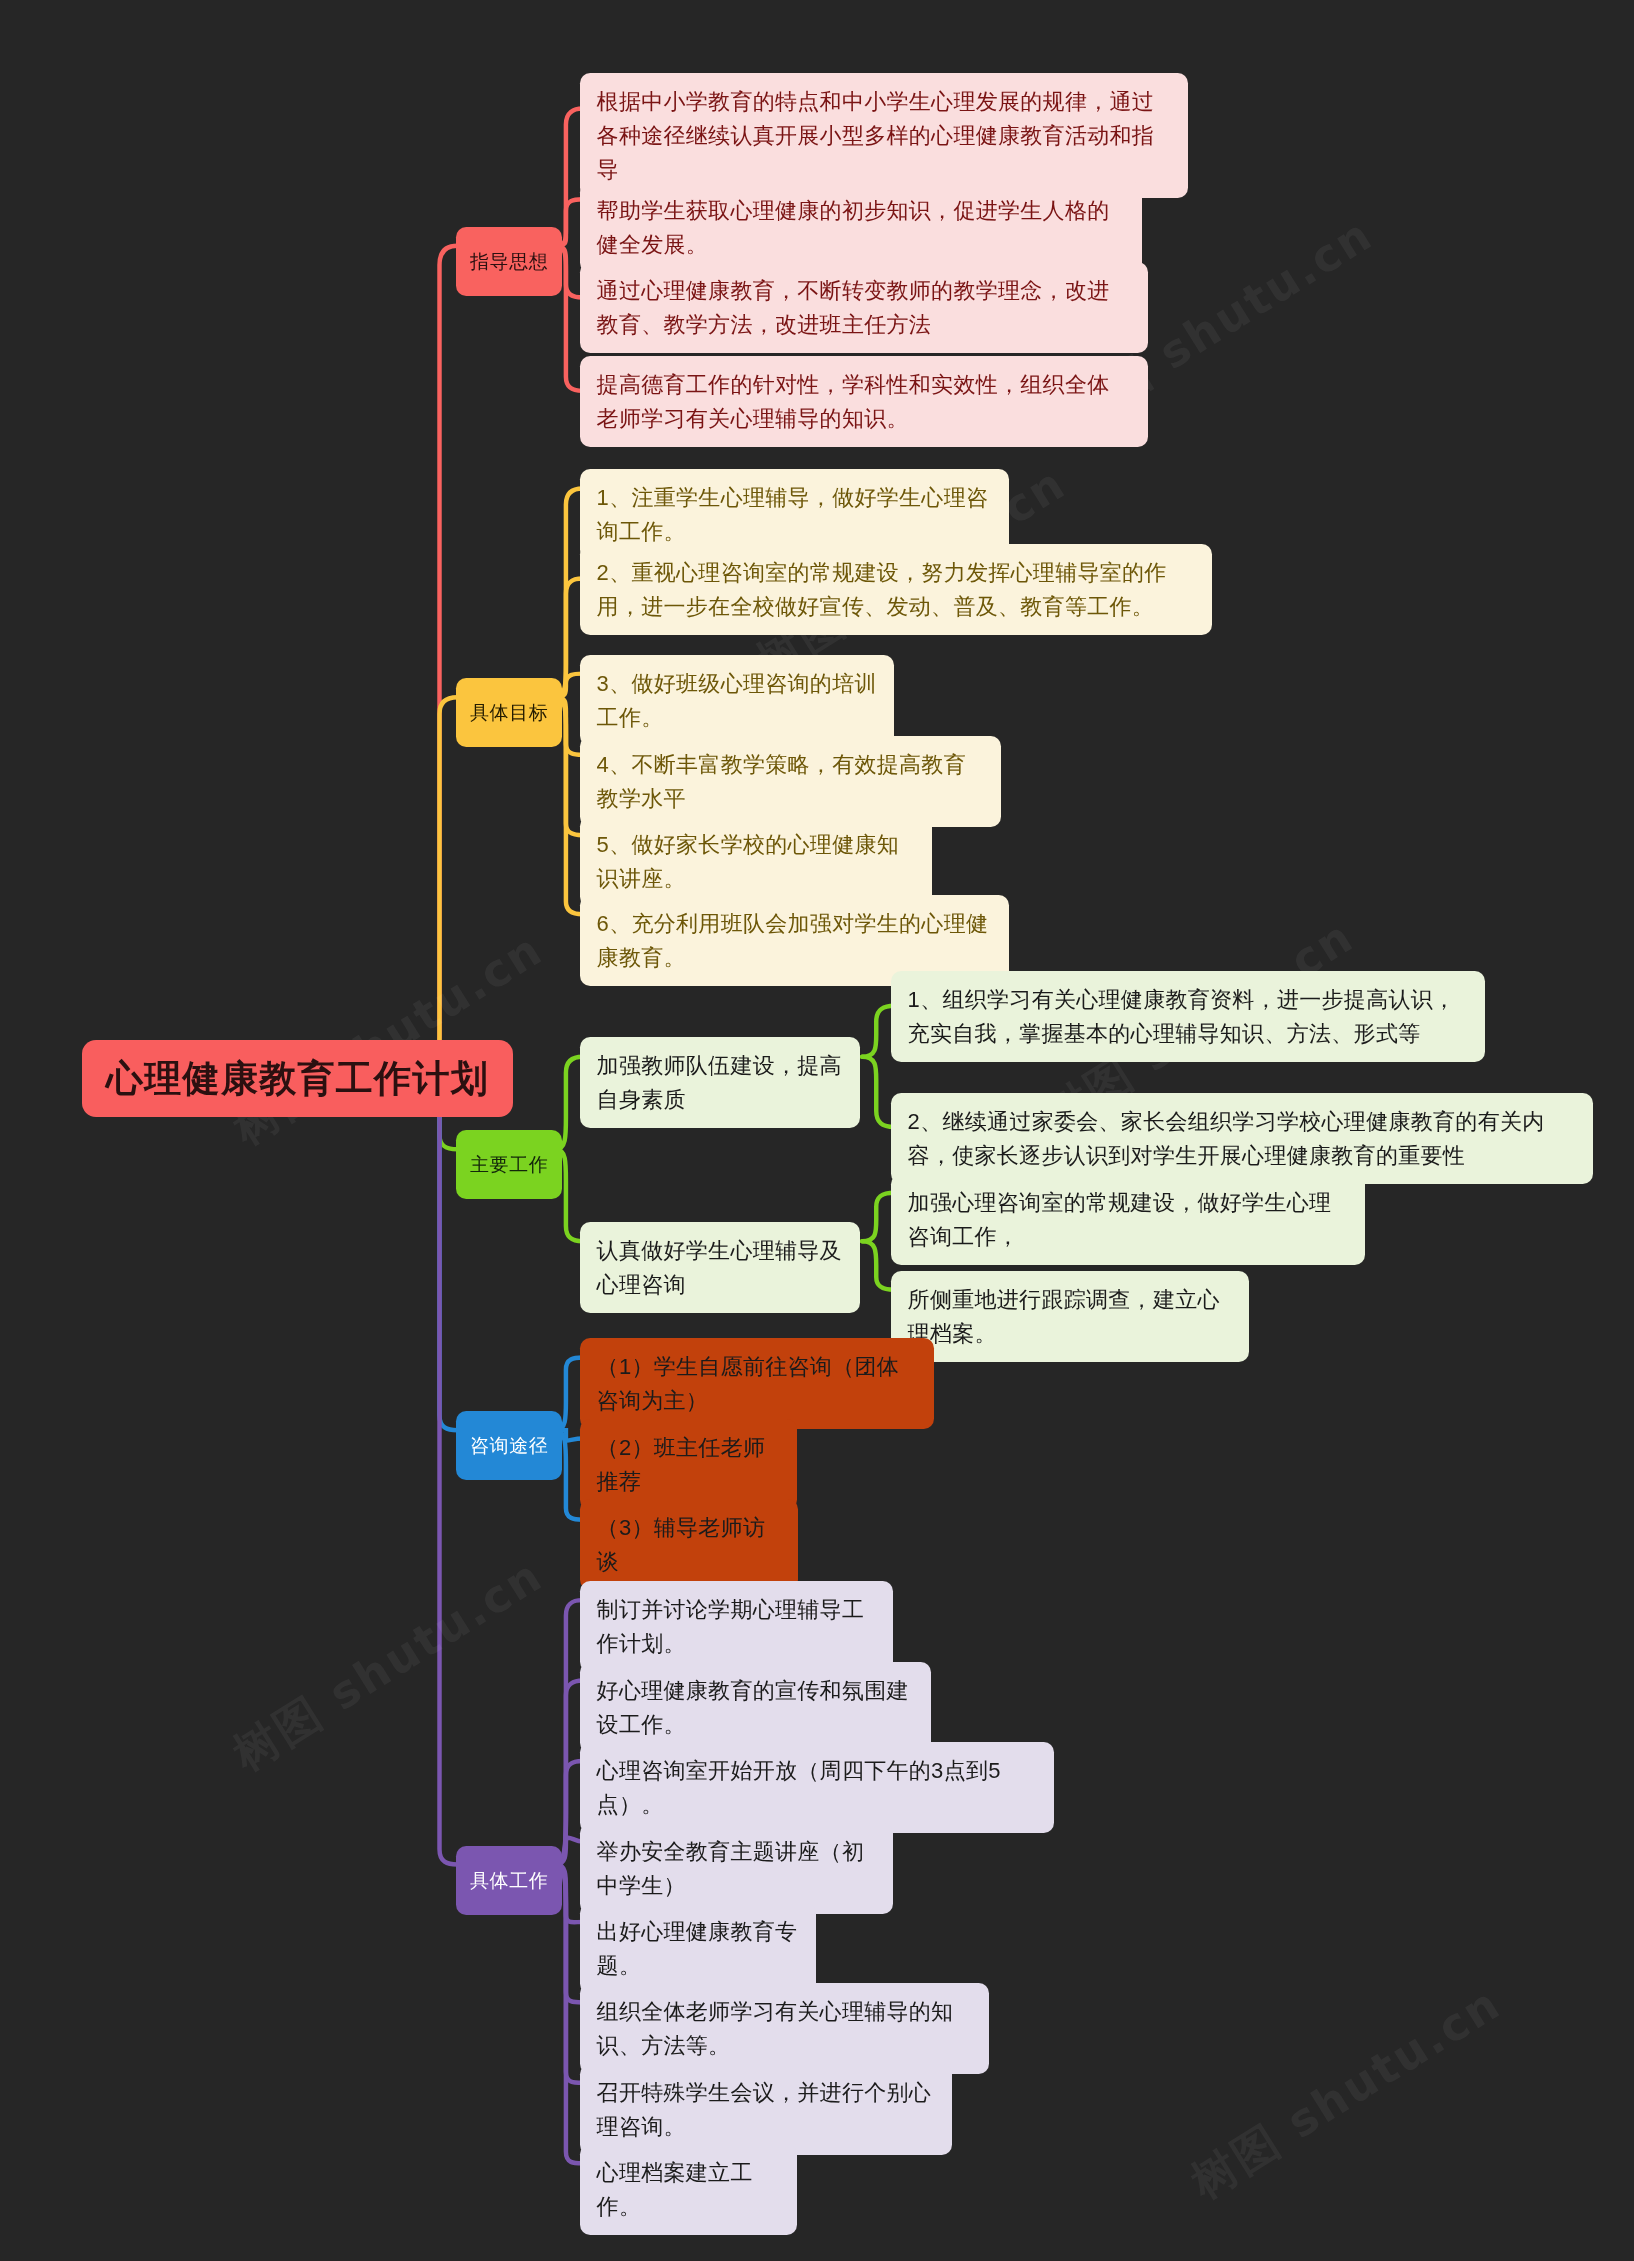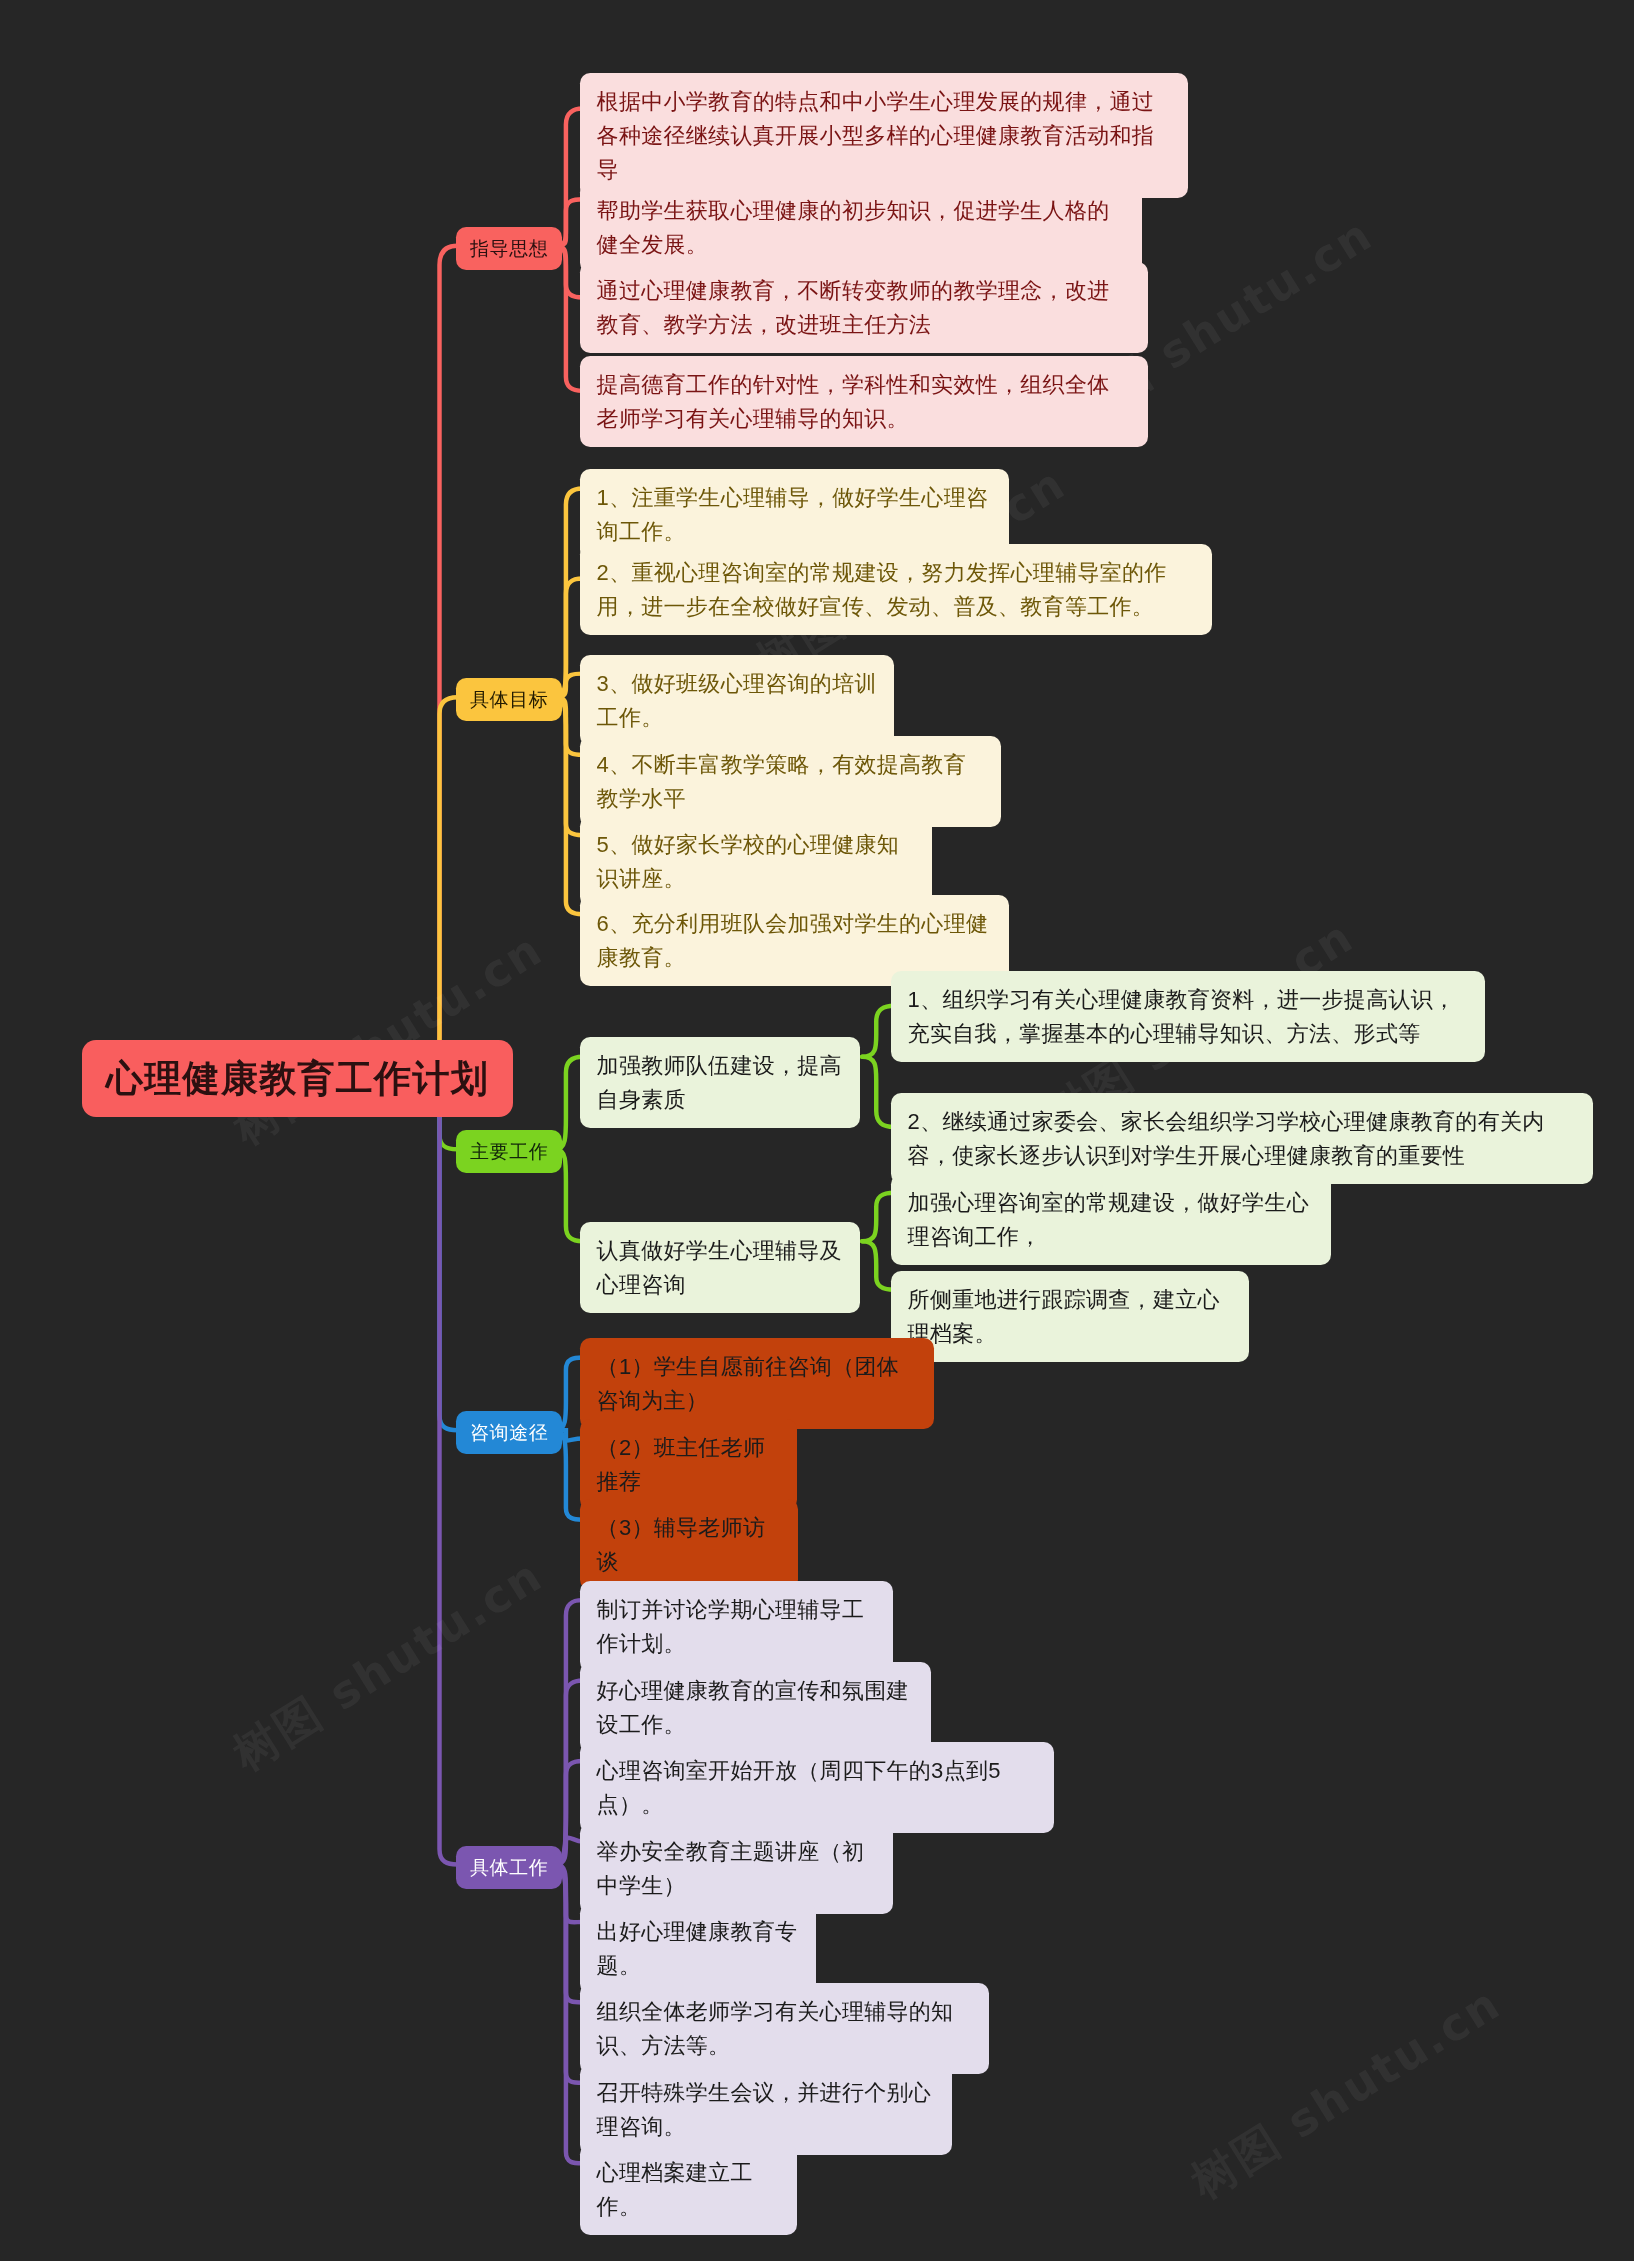--- a/index.html
+++ b/index.html
@@ -49,21 +49,21 @@
     font-size: 37px;
     font-weight: bold;
     padding: 10px 24px;
     border-radius: 14px;
     letter-spacing: 1.3px;
   }
   
   .branch-label {
     font-size: 19px;
     font-weight: 500;
-    padding: 7px 14px;
+    padding: 20px 14px;
     border-radius: 10.2px;
     letter-spacing: 0.6px;
   }
   .branch-red    { background: #F9625F; color: #2b1010; }
   .branch-yellow { background: #FBC53E; color: #241c00; }
   .branch-green  { background: #7BD320; color: #12260a; }
   .branch-blue   { background: #2388D6; color: #ffffff; }
   .branch-purple { background: #7B56B0; color: #ffffff; }
 
   
@@ -164,21 +164,21 @@
   <div class="node leaf leaf-yellow" style="left:580px; top:816px; width:352px;">5、做好家长学校的心理健康知识讲座。</div>
   <div class="node leaf leaf-yellow" style="left:580px; top:895px; width:429px;">6、充分利用班队会加强对学生的心理健康教育。</div>
 
   <div class="node branch-label branch-green" style="left:456px; top:1130px;">主要工作</div>
 
   <div class="node leaf leaf-green" style="left:580px; top:1037px; width:280px;">加强教师队伍建设，提高自身素质</div>
   <div class="node leaf leaf-green" style="left:580px; top:1222px; width:280px;">认真做好学生心理辅导及心理咨询</div>
 
   <div class="node leaf sub-green" style="left:891px; top:971px; width:594px;">1、组织学习有关心理健康教育资料，进一步提高认识，充实自我，掌握基本的心理辅导知识、方法、形式等</div>
   <div class="node leaf sub-green" style="left:891px; top:1093px; width:702px;">2、继续通过家委会、家长会组织学习学校心理健康教育的有关内容，使家长逐步认识到对学生开展心理健康教育的重要性</div>
-  <div class="node leaf sub-green" style="left:891px; top:1174px; width:440px;">加强心理咨询室的常规建设，做好学生心理咨询工作，</div>
+  <div class="node leaf sub-green" style="left:891px; top:1174px; width:474px;">加强心理咨询室的常规建设，做好学生心理咨询工作，</div>
   <div class="node leaf sub-green" style="left:891px; top:1271px; width:358px;">所侧重地进行跟踪调查，建立心理档案。</div>
 
   <div class="node branch-label branch-blue" style="left:456px; top:1411px;">咨询途径</div>
 
   <div class="node leaf leaf-blue" style="left:580px; top:1338px; width:354px;">（1）学生自愿前往咨询（团体咨询为主）</div>
   <div class="node leaf leaf-blue" style="left:580px; top:1419px; width:217px;">（2）班主任老师推荐</div>
   <div class="node leaf leaf-blue" style="left:580px; top:1499px; width:218px;">（3）辅导老师访谈</div>
 
   <div class="node branch-label branch-purple" style="left:456px; top:1846px;">具体工作</div>
 

